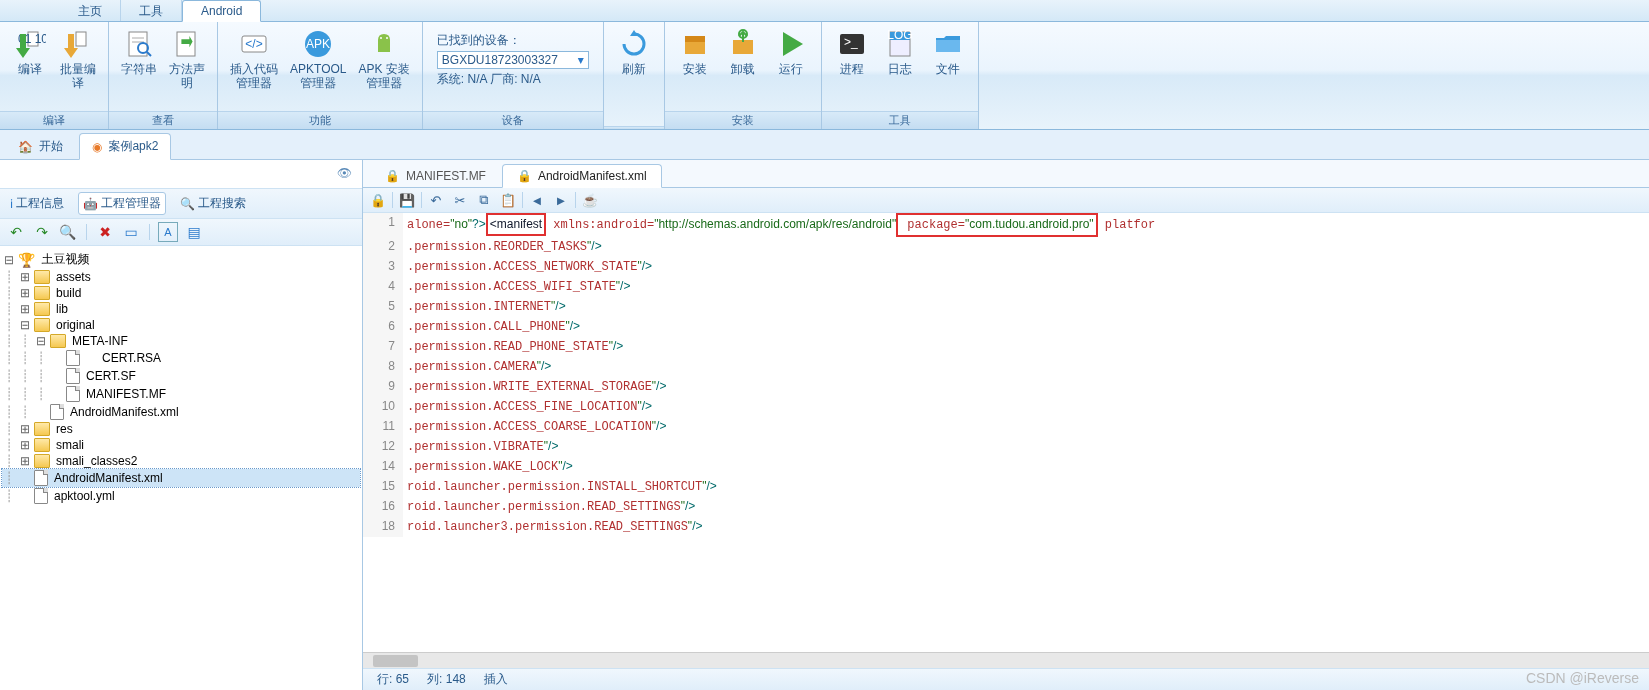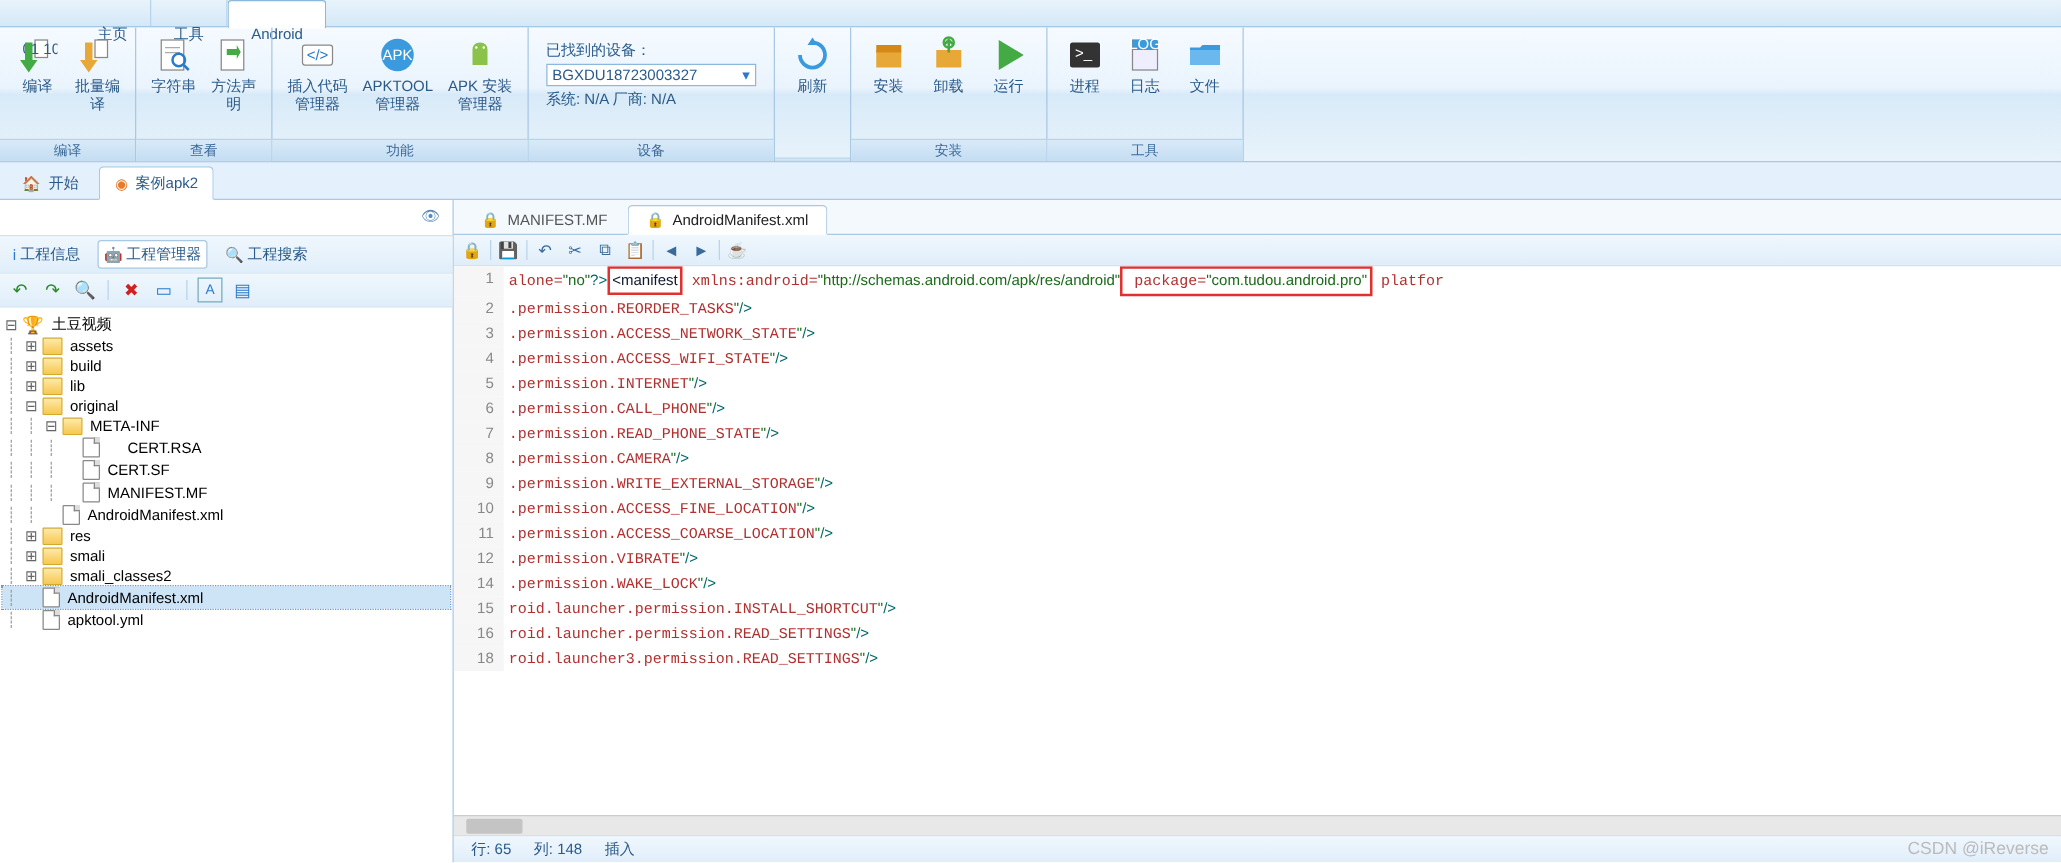--- a/index.html
+++ b/index.html
@@ -1,33 +1,33 @@
 <!DOCTYPE html>
 <html><head>
 <meta charset="utf-8">
 <style>
 * { margin:0; padding:0; box-sizing:border-box; font-family:"Microsoft YaHei","Segoe UI",Tahoma,sans-serif; font-size:12px; }
 body { background:#fff; width:1649px; height:690px; overflow:hidden; position:relative; }
 
 
 .menu-tabs { background:linear-gradient(#e8f3fb,#d4e8f7); height:22px; display:flex; border-bottom:1px solid #8bb8dc; padding-left:60px; }
-.menu-tab { padding:19px 18px 2px; color:#2a5a8a; cursor:pointer; border-right:1px solid #b8d4ec; }
+.menu-tab { padding:3px 18px 2px; color:#2a5a8a; cursor:pointer; border-right:1px solid #b8d4ec; }
 .menu-tab.active { background:#fff; border:1px solid #8bb8dc; border-bottom:1px solid #fff; border-radius:3px 3px 0 0; margin-bottom:-1px;text-align:center; }
 
 
 .ribbon { background:linear-gradient(#f5faff 0%,#eaf4fd 45%,#d8eaf8 50%,#e8f3fb 100%); border-bottom:1px solid #8bb8dc; height:108px; display:flex; }
 .ribbon-group { border-right:1px solid #a8c8e4; display:flex; flex-direction:column; }
 .ribbon-row { display:flex; padding:4px 6px 0; flex:1; }
 .ribbon-btn { display:flex; flex-direction:column; align-items:center; padding:2px 6px; cursor:pointer; min-width:48px; }
 .rb-icon { width:32px; height:32px; display:flex; align-items:center; justify-content:center; font-size:20px; }
 .rb-label { color:#2a5a8a; text-align:center; line-height:14px; margin-top:2px; }
 .group-title { background:linear-gradient(#d8eaf8,#c4ddf2); text-align:center; color:#3a6a9a; font-size:11px; padding:1px 0; border-top:1px solid #b8d4ec; }
 .device-box { padding:4px 8px; color:#2a5a8a; }
 .device-row { display:flex; align-items:center; gap:6px; margin:2px 0; }
-.device-sel { border:1px solid #8bb8dc; background:#fff; padding:1px 4px; width:168px; display:flex; justify-content:space-between; align-items:center; }
+.device-sel { border:1px solid #8bb8dc; background:#fff; padding:1px 4px; width:152px; display:flex; justify-content:space-between; align-items:center; }
 
 
 .doc-tabs { background:#e4f0fb; height:30px; display:flex; align-items:flex-end; padding:4px 6px 0; border-bottom:1px solid #a8c8e4; gap:4px; }
 .doc-tab { padding:4px 12px; display:flex; align-items:center; gap:6px; cursor:pointer; border-radius:4px 4px 0 0; color:#2a5a8a; }
 .doc-tab.active { background:#fff; border:1px solid #a8c8e4; border-bottom:1px solid #fff; margin-bottom:-1px; }
 
 
 .workspace { display:flex; height:calc(690px - 22px - 108px - 30px); }
 .sidebar { width:363px; border-right:1px solid #a8c8e4; display:flex; flex-direction:column; background:#fff; }
 .side-hdr { height:28px; position:relative; }

